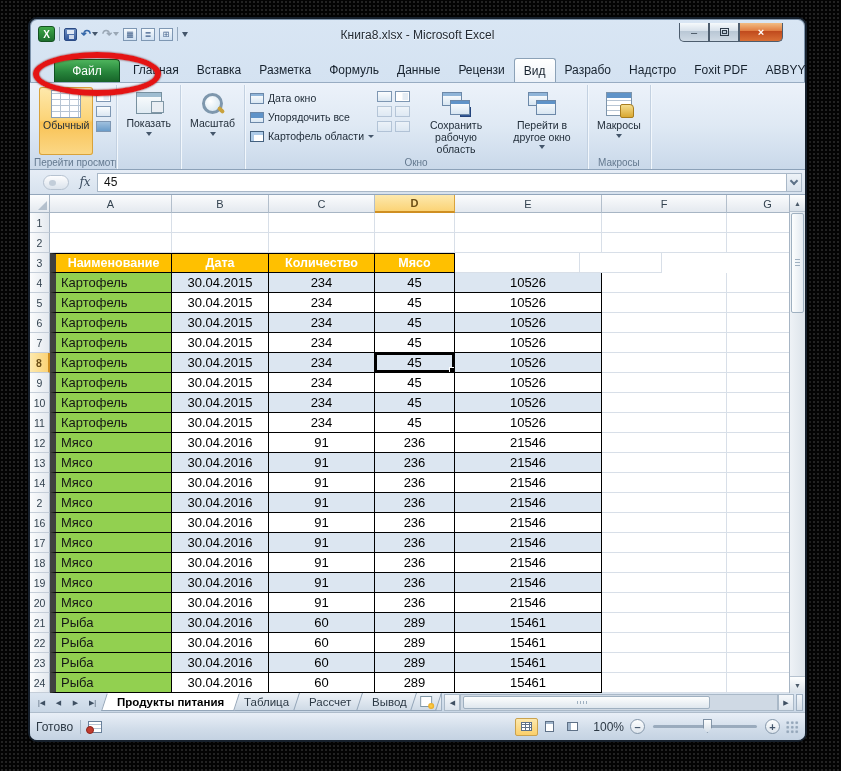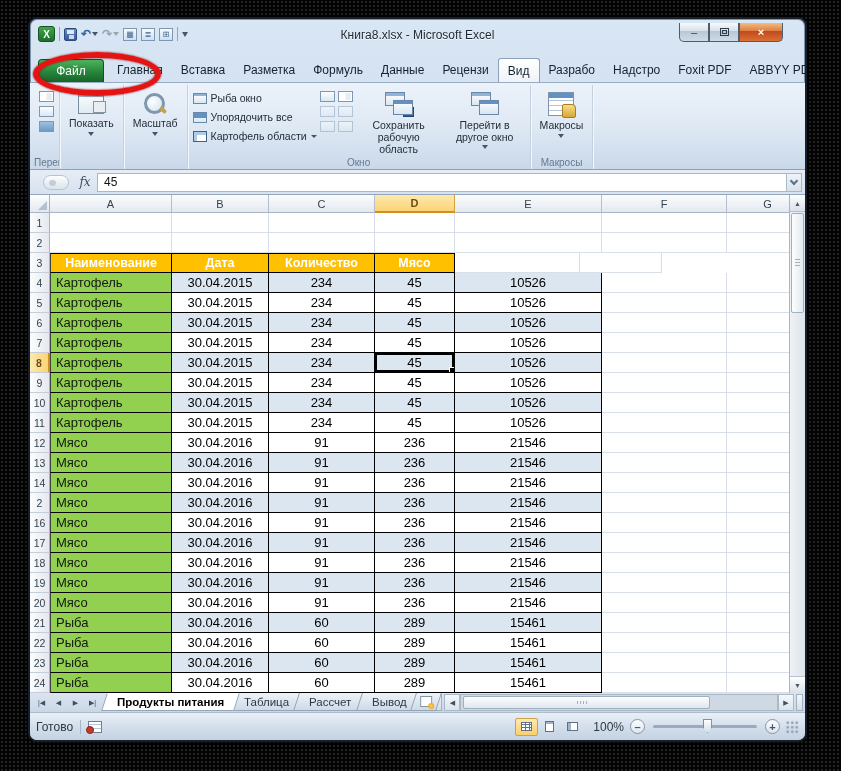--- a/index.html
+++ b/index.html
@@ -32,21 +32,21 @@
   .mini-ic { width:14px; height:13px; border:1px solid #7e97b3; background:linear-gradient(#f6fafd,#cfe0f1); font-size:8px; color:#41608a; display:flex; align-items:center; justify-content:center; }
   .dda { width:0; height:0; border-left:3px solid transparent; border-right:3px solid transparent; border-top:4px solid #44566b; }
   .title-text { position:absolute; left:0; right:0; top:9px; text-align:center; font-size:12px; color:#222a33; text-shadow:0 1px 0 rgba(255,255,255,.75); }
   .win-controls { margin-left:auto; display:flex; z-index:3; margin-right:18px; }
   .wc { width:30px; height:19px; border:1px solid #4d5d6e; border-top:none; background:linear-gradient(#f6fafc,#d6e0ea 45%,#b9c7d5 46%,#cfdae5); display:flex; align-items:center; justify-content:center; font-size:11px; color:#2e3b49; }
   .wc.min { border-radius:0 0 0 5px; }
   .wc.close { width:44px; border-radius:0 0 5px 0; background:linear-gradient(#f2bd84,#e07b40 45%,#c04a1d 46%,#d96f35); color:#fff; font-weight:bold; }
   .restore-glyph { width:9px; height:8px; border:1px solid #2e3b49; position:relative; background:transparent; }
   .restore-glyph:before { content:""; position:absolute; inset:1px; border:1px solid #2e3b49; }
   
-  .tabrow { height:25px; flex:none; display:flex; align-items:flex-end; padding:0 6px 0 8px; position:relative; }
+  .tabrow { height:25px; flex:none; display:flex; align-items:flex-end; padding:0 6px 0 24px; position:relative; }
   .tabstrip { display:flex; align-items:flex-end; }
   .ftab { width:66px; height:23px; margin-right:4px; border-radius:4px 4px 0 0; background:linear-gradient(#4db45c,#27853b 55%,#176329); border:1px solid #0f5120; border-bottom:none; color:#fff; font-size:12px; display:flex; align-items:center; justify-content:center; }
   .rtab { height:24px; padding:0 9px; font-size:12px; color:#17222e; display:flex; align-items:center; white-space:nowrap; overflow:hidden; max-width:74px; }
   .rtab.active { background:linear-gradient(#ffffff,#eef3f9); border:1px solid #8ba1b7; border-bottom:none; border-radius:3px 3px 0 0; }
   
   .ribbon { height:88px; flex:none; background:linear-gradient(#ecf2fa,#dfe9f4 50%,#d2dfee 80%,#c9d8e9); border-top:1px solid #98acc2; border-bottom:1px solid #8ca1b8; display:flex; padding:2px 0 0 4px; position:relative; }
   .rgroup { position:relative; border-right:1px solid #c3d1e1; box-shadow:1px 0 0 #f2f7fc; padding:2px 5px 14px 5px; display:flex; }
   .rgroup-label { position:absolute; left:0; right:0; bottom:1px; text-align:center; font-size:10px; color:#64798f; white-space:nowrap; overflow:hidden; }
   .rg-body { display:flex; align-items:stretch; gap:3px; }
   .bigbtn { display:flex; flex-direction:column; align-items:center; padding:3px 4px 1px; font-size:10.5px; line-height:1.12; color:#222e3a; text-align:center; border-radius:3px; white-space:nowrap; }
@@ -88,21 +88,21 @@
   .ch-row { height:18px; display:flex; }
   .corner { width:20px; flex:none; background:linear-gradient(#fcfdfe,#e4e9ef); border-right:1px solid #a7b5c4; border-bottom:1px solid #a7b5c4; position:relative; }
   .corner:after { content:""; position:absolute; right:2px; bottom:2px; border-left:9px solid transparent; border-bottom:9px solid #b4c0cd; }
   .ch { flex:none; background:linear-gradient(#fbfcfd,#e4e9ef); border-right:1px solid #b3bfcc; border-bottom:1px solid #a7b5c4; font-size:11px; color:#33424f; display:flex; align-items:center; justify-content:center; }
   .ch.sel { background:linear-gradient(#fde9ae,#fbd376); border-right:1px solid #d9a33c; border-bottom:2px solid #cf8f22; color:#6b4e15; font-weight:bold; }
   .grow { height:20px; display:flex; }
   .rh { width:20px; flex:none; background:linear-gradient(90deg,#fbfcfd,#e4e9ef); border-right:1px solid #a7b5c4; border-bottom:1px solid #c4cdd8; font-size:10.5px; color:#33424f; display:flex; align-items:center; justify-content:center; }
   .rh.sel { background:linear-gradient(90deg,#fde9ae,#fbd376); border-right:2px solid #cf8f22; color:#6b4e15; font-weight:bold; }
   .cell { flex:none; font-size:13px; color:#000; display:flex; align-items:center; justify-content:center; border-right:1px solid #d8dfe8; border-bottom:1px solid #d8dfe8; overflow:hidden; white-space:nowrap; position:relative; }
   .cell.blk { border-right:1px solid #000; border-bottom:1px solid #000; }
-  .cell.blkl { border-left:1px solid #404040; }
+  .cell.blkl { border-left:6px solid #404040; }
   .cell.hdr { background:#ffc000; color:#fff; font-weight:bold; font-size:12.5px; border-top:1px solid #000; }
   .cell.grn { background:#92d050; justify-content:flex-start; padding-left:5px; color:#161616; }
   .cell.band { background:#dce6f1; }
   .cell.selcell { box-shadow:inset 0 0 0 2px #000; }
   .fill-handle { position:absolute; right:-1px; bottom:-1px; width:5px; height:5px; background:#000; box-shadow:0 0 0 1px #fff; }
   .vscroll { position:absolute; right:0; top:0; bottom:0; width:16px; background:linear-gradient(90deg,#eef2f6,#dce3ea); border-left:1px solid #a7b5c4; display:flex; flex-direction:column; }
   .vs-btn { height:17px; flex:none; display:flex; align-items:center; justify-content:center; background:linear-gradient(#fdfefe,#d9e1e9); border-bottom:1px solid #b6c2cf; font-size:7px; color:#4c5b6a; }
   .vs-btn.dn { border-top:1px solid #b6c2cf; border-bottom:none; }
   .vs-thumb { height:100px; margin:1px 1px; background:linear-gradient(90deg,#fdfefe,#e2e9f0); border:1px solid #9fb0c0; border-radius:2px; position:relative; }
   .vs-thumb:after { content:""; position:absolute; left:3px; right:3px; top:44px; height:8px; background:repeating-linear-gradient(0deg,#9fb0c0 0 1px, transparent 1px 3px); }
@@ -192,20 +192,24 @@
         <div class="rtab">Надстро</div>
         <div class="rtab">Foxit PDF</div>
         <div class="rtab">ABBYY PD</div>
       </div>
 
   </div>
 
   <div class="ribbon">
     <div class="rgroup">
       <div class="rg-body">
+        <div class="bigbtn active">
+          <div class="bicon bi-grid"></div>
+          <span>Обычный</span>
+        </div>
         <div class="smallcol">
           <div class="sico book"></div>
           <div class="sico"></div>
           <div class="sico" style="background:linear-gradient(#9fc0de,#6a9cc9)"></div>
         </div>
       </div>
       <div class="rgroup-label">Перейти просмотра книги</div>
     </div>
 
     <div class="rgroup">
@@ -226,21 +230,21 @@
           <span class="dda" style="margin-top:2px"></span>
         </div>
       </div>
     </div>
 
     <div class="rgroup">
       <div class="rg-body">
         <div class="smallcol" style="gap:1px; padding-top:2px">
           <div class="wrow">
             <span class="wico"></span>
-            <span>Рыба окно</span>
+            <span>Дата окно</span>
           </div>
           <div class="wrow">
             <span class="wico" style="box-shadow:inset 0 5px 0 #5f93c8"></span>
             <span>Упорядочить все</span>
           </div>
           <div class="wrow">
             <span class="wico freeze"></span>
             <span>Картофель области</span>
             <span class="dda" style="border-top-width:3px"></span>
           </div>

